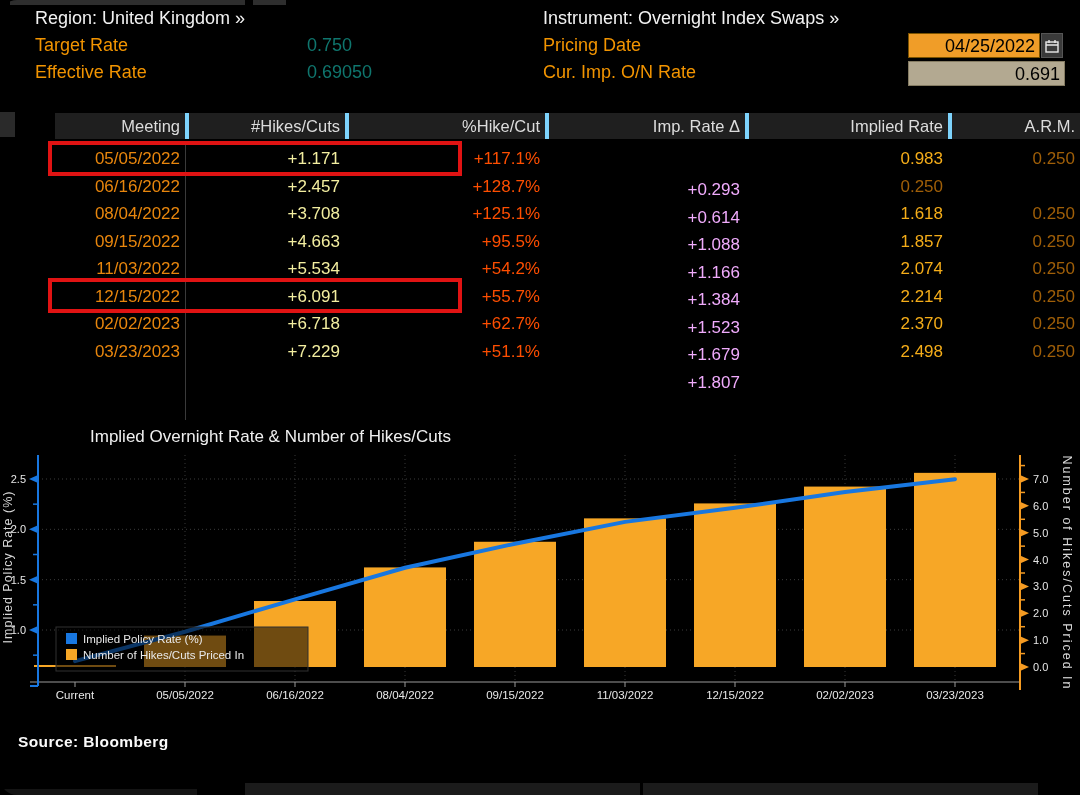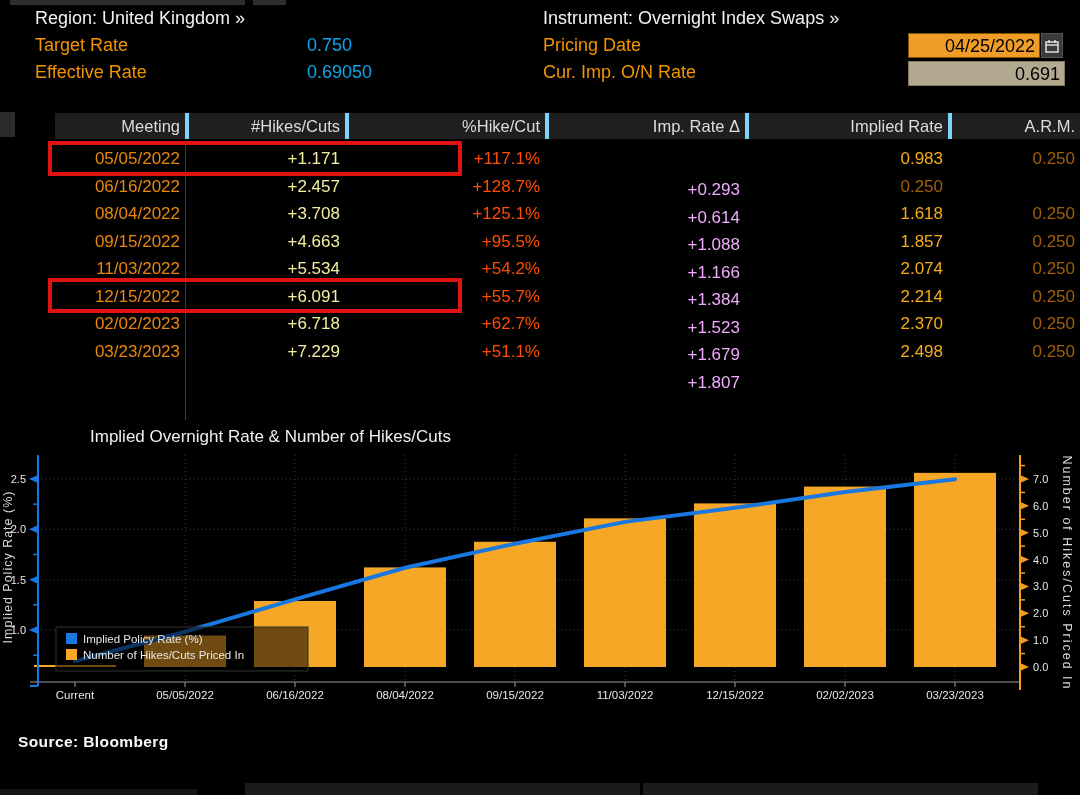--- a/index.html
+++ b/index.html
@@ -1,24 +1,24 @@
 <!DOCTYPE html>
 <html><head>
 <meta charset="utf-8">
 <style>
   html,body{margin:0;padding:0;background:#000;}
   .page{position:relative;width:1080px;height:795px;background:#000;overflow:hidden;
-        font-family:"Liberation Sans",sans-serif;color:#eee;}
+        font-family:"Liberation Sans",sans-serif;color:#eee;border-radius:17px;}
   .abs{position:absolute;}
   .strip{background:#2e2e2e;}
 
   
   .hdr-title{font-size:18px;color:#f2f2f2;white-space:nowrap;}
   .hdr-label{font-size:18px;color:#f29400;white-space:nowrap;}
-  .hdr-value{font-size:18px;color:#0ea5e9;white-space:nowrap;}
+  .hdr-value{font-size:18px;color:#0f766e;white-space:nowrap;}
   .date-field{width:132px;height:25px;background:#f09d28;color:#000;font-size:18px;line-height:25px;
               text-align:right;padding-right:4px;box-sizing:border-box;border:1px solid #7a5200;}
   .cal-btn{width:22px;height:25px;background:#3a3a3a;display:flex;align-items:center;justify-content:center;border:1px solid #555;box-sizing:border-box;}
   .val-field{width:157px;height:25px;background:#b3a991;color:#000;font-size:18px;line-height:25px;
              text-align:right;padding-right:4px;box-sizing:border-box;border:1px solid #857c63;}
 
   
   .tbl-head{left:55px;top:113px;width:1025px;height:26px;display:grid;
             grid-template-columns:130px 160px 200px 200px 203px 132px;}
   .tbl-head span{background:#1f1f1f;border-left:4px solid #7dd3fc;color:#dcdcdc;font-size:16.5px;

